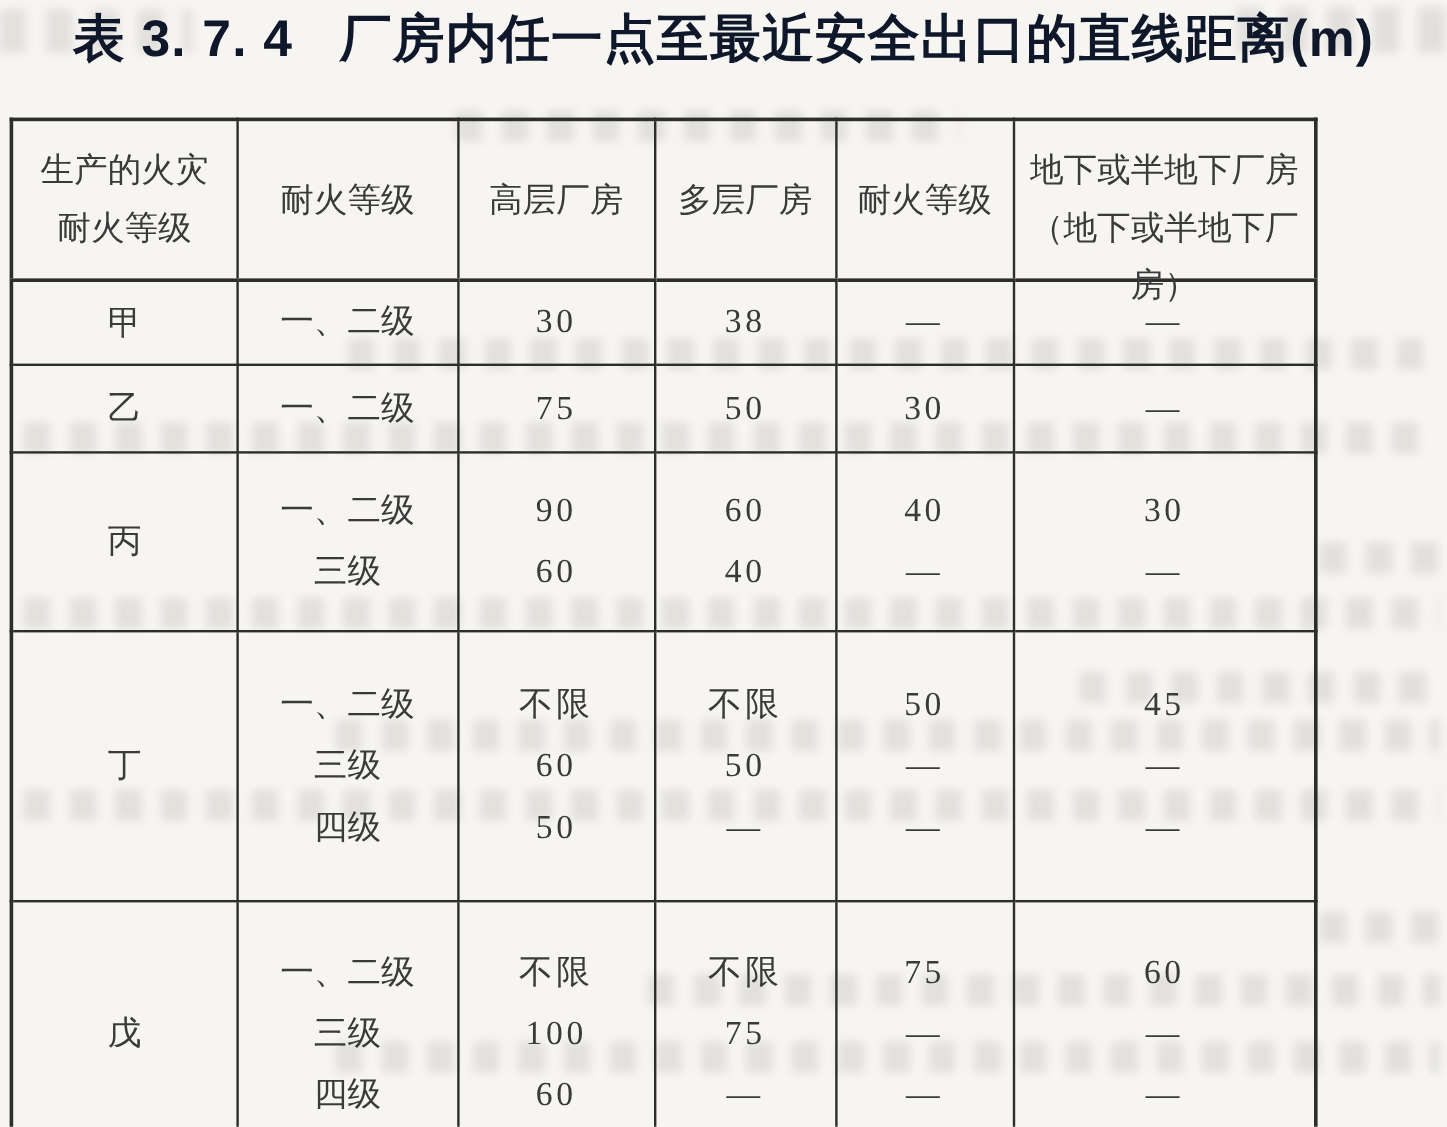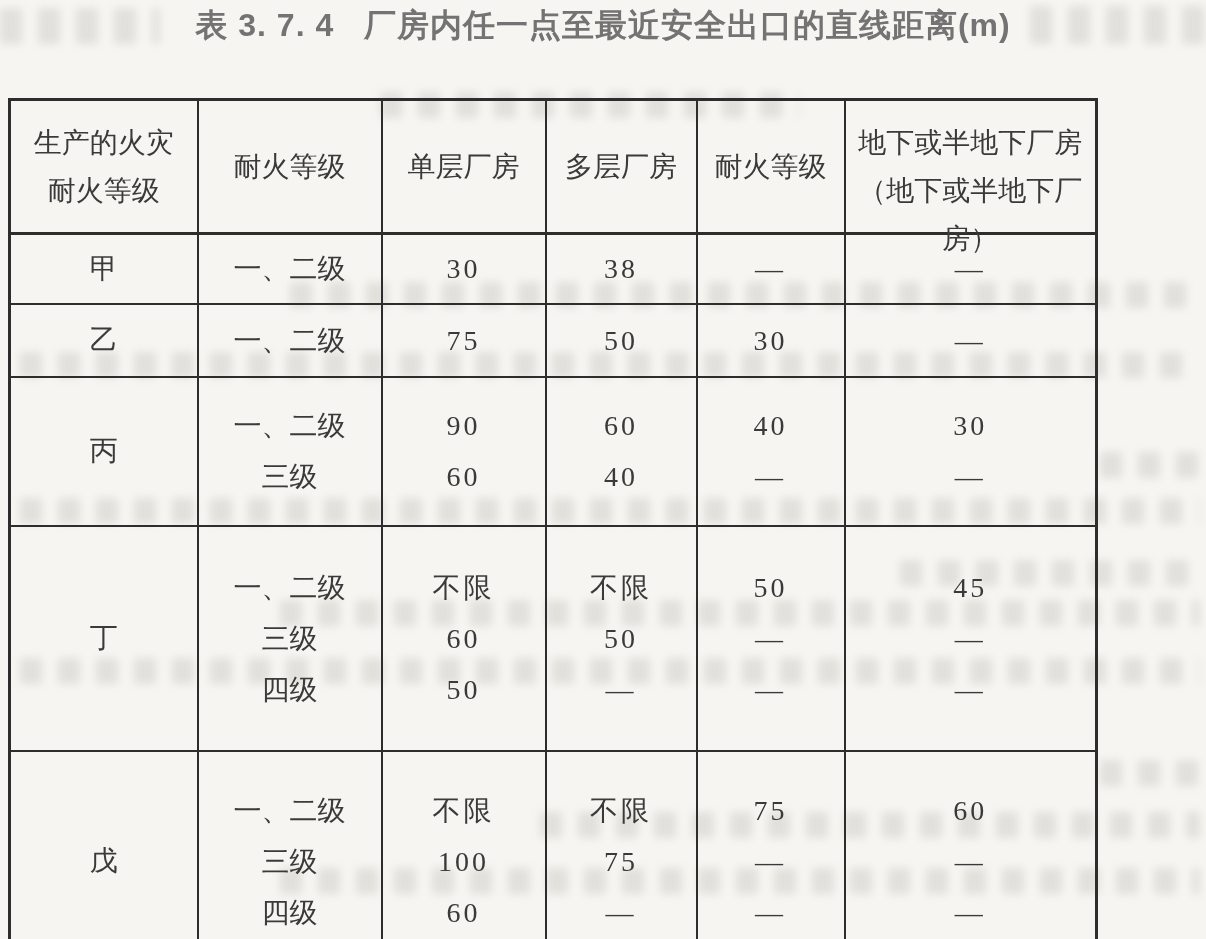--- a/index.html
+++ b/index.html
@@ -29,23 +29,23 @@
   }
 
   .title {
     position: absolute;
     top: 4px;
     left: 0;
     width: 100%;
     text-align: center;
     font-family: "Liberation Sans", "DejaVu Sans", sans-serif;
     font-weight: bold;
-    font-size: 32px;
+    font-size: 43px;
     letter-spacing: 1px;
-    color: #737373;
+    color: #0f172a;
     white-space: pre;
   }
 
   table.main {
     position: absolute;
     left: 8px;
     top: 62px;
     width: 1090px;
     border-collapse: collapse;
     table-layout: fixed;
@@ -105,21 +105,21 @@
     <col>
   </colgroup>
 
   <tbody>
       <tr class="hdr">
     <th>
       <div class="hline">生产的火灾</div>
       <div class="hline">耐火等级</div>
     </th>
     <th>耐火等级</th>
-    <th>单层厂房</th>
+    <th>高层厂房</th>
     <th>多层厂房</th>
     <th>耐火等级</th>
     <th>
       <div class="hline">地下或半地下厂房</div>
       <div class="hline">（地下或半地下厂房）</div>
     </th>
   </tr>
 
   <tr class="g-jia">
     <td class="cat">甲</td>

